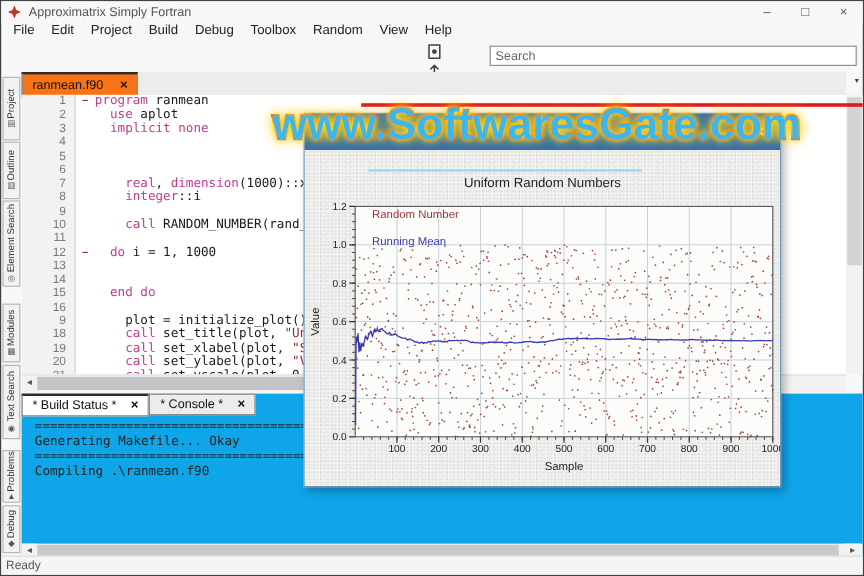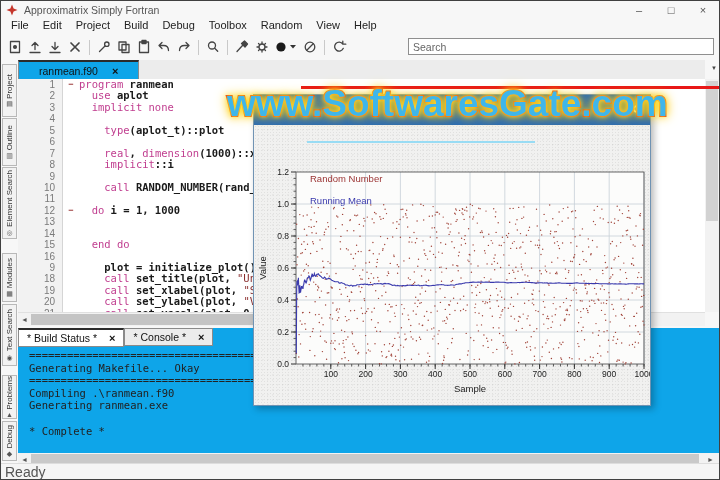--- a/index.html
+++ b/index.html
@@ -9,68 +9,68 @@
   #titlebar{position:absolute;left:0;top:0;right:0;height:18px;background:#f7f7f7;display:flex;align-items:center;}
   #app-icon{margin-left:5px;width:12px;height:12px;}
   #win-title{margin-left:6px;font-size:10.5px;color:#555;}
   #win-controls{position:absolute;right:0;top:0;height:18px;display:flex;}
   .winbtn{width:32px;height:18px;display:flex;align-items:center;justify-content:center;
           font-size:11px;color:#555;cursor:default;}
   
   #menubar{position:absolute;left:0;top:18px;right:0;height:15px;display:flex;padding-left:3px;}
   .menu-item{font-size:11px;color:#222;padding:0 7px;}
   
-  #toolbar{position:absolute;left:0;top:34px;right:0;height:24px;display:flex;align-items:center;padding-left:4px;}
+  #toolbar{position:absolute;left:0;top:34px;right:0;height:24px;display:flex;align-items:center;padding-left:4px;flex-direction:column;}
   .tb-icon{width:20px;height:18px;display:flex;align-items:center;justify-content:center;}
   .tb-sep{width:1px;height:15px;background:#c9c9c9;margin:0 4px;}
   #search-box{position:absolute;right:5px;top:3px;width:296px;height:15px;border:1px solid#8f8f8f;
               background:#fff;font-size:10.5px;padding:0 4px;color:#333;font-family:"Liberation Sans",sans-serif;}
   #search-box::placeholder{color:#666;}
   
   .side-tab{position:absolute;left:1px;width:15px;background:#f2f2f2;border:1px solid #b8b8b8;
             display:flex;flex-direction:column;align-items:center;justify-content:center;gap:2px;box-sizing:border-box;}
   .side-tab .vlab{writing-mode:vertical-rl;transform:rotate(180deg);font-size:8px;color:#333;white-space:nowrap;}
   .side-tab .sicon{font-size:7px;color:#555;line-height:7px;}
   
   #tabbar{position:absolute;left:17px;top:59px;right:14px;height:19px;background:#ececec;border-bottom:1px solid #cfcfcf;}
-  #editor-tab{position:absolute;left:0;top:0;height:18px;background:#0ea5e9;border:1px solid #8a8a8a;
-              border-top:2px solid #2b2b2b;display:flex;align-items:center;padding:0 20px;gap:14px;}
+  #editor-tab{position:absolute;left:0;top:0;height:18px;background:#f97316;border:1px solid #8a8a8a;
+              border-top:2px solid #2b2b2b;display:flex;align-items:center;padding:0 8px;gap:14px;}
   #editor-tab .lbl{font-size:10.5px;color:#111;}
   .close-x{font-size:11px;font-weight:bold;color:#111;line-height:10px;}
   #tab-overflow{position:absolute;right:-12px;top:5px;font-size:6px;color:#444;}
   #editor{position:absolute;left:17px;top:78px;right:14px;height:233px;background:#fff;overflow:hidden;}
   #gutter{position:absolute;left:0;top:0;width:44px;bottom:0;background:#f2f2f2;border-right:1px solid #d5d5d5;}
   .gnum{height:11.45px;line-height:11.45px;font-size:10px;color:#7a7a7a;text-align:right;padding-right:7px;
         font-family:"Liberation Sans",sans-serif;}
   #code{position:absolute;left:45px;top:0;right:0;bottom:0;}
   .cline{height:11.45px;line-height:11.45px;white-space:pre;display:flex;}
   .fold{width:16px;text-align:center;font-size:9px;font-weight:bold;color:#993333;flex:none;line-height:11.45px;}
   .ctext{font-family:"DejaVu Sans Mono",monospace;font-size:10.5px;color:#1a1a1a;white-space:pre;}
-  .kw{color:#c03d8f;} .id{color:#1a1a1a;font-weight:bold;} .str{color:#8b2e2e;}
+  .kw{color:#c03d8f;} .id{color:#1a1a1a;} .str{color:#8b2e2e;}
   
   #ed-hscroll{position:absolute;left:17px;top:311px;right:14px;height:13px;background:#f2f2f2;border-top:1px solid #e0e0e0;}
   #ed-hthumb{position:absolute;left:13px;top:1px;width:295px;height:11px;background:#c4c4c4;}
   .scroll-arrow{position:absolute;top:0;width:13px;height:13px;display:flex;align-items:center;justify-content:center;
                 font-size:7px;color:#555;background:#f2f2f2;}
   #ed-vscroll{position:absolute;right:0px;top:78px;width:14px;height:233px;background:#f2f2f2;}
   #ed-vthumb{position:absolute;left:1px;top:2px;width:12px;height:140px;background:#d2d2d2;}
   
   #panel{position:absolute;left:17px;top:327px;right:0;height:138px;background:#0ea5e9;}
   #panel-tabs{position:absolute;left:0;top:0;height:17px;display:flex;}
   .ptab{height:16px;display:flex;align-items:center;gap:12px;padding:0 8px;font-size:10.5px;color:#111;
         border:1px solid #8a8a8a;background:#ececec;}
   .ptab.active{background:#fff;border-top:2px solid #2b2b2b;}
   #panel-out{position:absolute;left:11px;top:21px;right:4px;}
   .pline{font-family:"DejaVu Sans Mono",monospace;font-size:10.5px;line-height:12.6px;color:#222;white-space:pre;}
   #pn-hscroll{position:absolute;left:0;top:125px;right:0;height:13px;background:#f2f2f2;}
   #pn-hthumb{position:absolute;left:13px;top:1px;right:20px;height:11px;background:#c9c9c9;}
   
   #statusbar{position:absolute;left:0;bottom:0;right:0;height:15px;background:#f5f5f5;border-top:1px solid #ddd;
              display:flex;align-items:center;}
-  #status-text{font-size:14px;color:#555;margin-left:4px;}
+  #status-text{font-size:10px;color:#555;margin-left:4px;}
   
   #dialog{position:absolute;left:252px;top:93px;width:398px;height:312px;z-index:20;
           border:1px solid #70offset93b3;border:1px solid #7093b3;box-shadow:3px 3px 7px rgba(0,0,0,.28);box-sizing:border-box;background:#f1f1f0;}
   #dlg-titlebar{position:absolute;left:0;top:0;right:0;height:30px;background:#2b6cb5;display:flex;align-items:center;}
   #dlg-close{position:absolute;right:13px;top:6px;color:#fff;font-size:14px;font-weight:bold;}
   #dlg-body{position:absolute;left:0;top:30px;right:0;bottom:0;background-color:#f1f1f0;
     background-image:radial-gradient(rgba(110,110,110,.13) 1px,transparent 1px),
                      radial-gradient(rgba(140,140,140,.09) 1px,transparent 1px);
     background-size:3px 3px,5px 5px;background-position:0 0,1px 2px;}
   #plot-title{position:absolute;left:0;top:22px;width:100%;text-align:center;font-size:11px;color:#222;}
@@ -267,24 +267,24 @@
         <div class="gnum">18</div>
         <div class="gnum">19</div>
         <div class="gnum">20</div>
         <div class="gnum">21</div>
       </div>
     <div id="code">
         <div class="cline"><span class="fold">−</span><span class="ctext"><span class="kw">program</span><span class="id"> ranmean</span></span></div>
         <div class="cline"><span class="fold"></span><span class="ctext"><span class="kw">  use</span><span class="id"> aplot</span></span></div>
         <div class="cline"><span class="fold"></span><span class="ctext"><span class="kw">  implicit none</span></span></div>
         <div class="cline"><span class="fold"></span><span class="ctext"> </span></div>
-        <div class="cline"><span class="fold"></span><span class="ctext"><span class="kw">    type</span><span class="id">(aplot_t)::plot</span></span></div>
+        <div class="cline"><span class="fold"></span></div>
         <div class="cline"><span class="fold"></span><span class="ctext"> </span></div>
         <div class="cline"><span class="fold"></span><span class="ctext"><span class="kw">    real</span><span class="id">, </span><span class="kw">dimension</span><span class="id">(1000)::x,</span></span></div>
-        <div class="cline"><span class="fold"></span><span class="ctext"><span class="kw">    implicit</span><span class="id">::i</span></span></div>
+        <div class="cline"><span class="fold"></span><span class="ctext"><span class="kw">    integer</span><span class="id">::i</span></span></div>
         <div class="cline"><span class="fold"></span><span class="ctext"> </span></div>
         <div class="cline"><span class="fold"></span><span class="ctext"><span class="kw">    call</span><span class="id"> RANDOM_NUMBER(rand_y</span></span></div>
         <div class="cline"><span class="fold"></span><span class="ctext"> </span></div>
         <div class="cline"><span class="fold">−</span><span class="ctext"><span class="kw">  do</span><span class="id"> i = 1, 1000</span></span></div>
         <div class="cline"><span class="fold"></span></div>
         <div class="cline"><span class="fold"></span></div>
         <div class="cline"><span class="fold"></span><span class="ctext"><span class="kw">  end do</span></span></div>
         <div class="cline"><span class="fold"></span><span class="ctext"> </span></div>
         <div class="cline"><span class="fold"></span><span class="ctext"><span class="id">    plot = initialize_plot()</span></span></div>
         <div class="cline"><span class="fold"></span><span class="ctext"><span class="kw">    call</span><span class="id"> set_title(plot, </span><span class="str">"Uni</span></span></div>
@@ -310,40 +310,39 @@
         <div class="ptab">
           <span>* Console *</span>
           <span class="close-x">×</span>
         </div>
       </div>
     <div id="panel-out">
         <div class="pline">===============================================================================================</div>
         <div class="pline">Generating Makefile... Okay</div>
         <div class="pline">===============================================================================================</div>
         <div class="pline">Compiling .\ranmean.f90</div>
-        <div class="pline">Generating ranmean.exe</div>
         <div class="pline"> </div>
-        <div class="pline">* Complete *</div>
       </div>
     <div id="pn-hscroll">
       <span class="scroll-arrow" style="left:0">◄</span>
       <span class="scroll-arrow" style="right:2px">►</span>
       <div id="pn-hthumb"></div>
     </div>
   </div>
 
   <div id="statusbar">
     <span id="status-text">Ready</span>
   </div>
 
   <div id="dialog">
     <div id="dlg-titlebar">
       <span id="dlg-close">×</span>
     </div>
     <div id="dlg-body">
+      <div id="plot-title">Uniform Random Numbers</div>
       <svg id="chart" width="396" height="246">
           <rect x="42" y="11" width="348" height="192" fill="#fcfcfb"></rect>
           <line x1="76.80000000000001" y1="11" x2="76.80000000000001" y2="203" stroke="#c6cfd8" stroke-width="0.8"></line>
           <line x1="111.60000000000001" y1="11" x2="111.60000000000001" y2="203" stroke="#c6cfd8" stroke-width="0.8"></line>
           <line x1="146.39999999999998" y1="11" x2="146.39999999999998" y2="203" stroke="#c6cfd8" stroke-width="0.8"></line>
           <line x1="181.20000000000002" y1="11" x2="181.20000000000002" y2="203" stroke="#c6cfd8" stroke-width="0.8"></line>
           <line x1="216" y1="11" x2="216" y2="203" stroke="#c6cfd8" stroke-width="0.8"></line>
           <line x1="250.79999999999998" y1="11" x2="250.79999999999998" y2="203" stroke="#c6cfd8" stroke-width="0.8"></line>
           <line x1="285.6" y1="11" x2="285.6" y2="203" stroke="#c6cfd8" stroke-width="0.8"></line>
           <line x1="320.40000000000003" y1="11" x2="320.40000000000003" y2="203" stroke="#c6cfd8" stroke-width="0.8"></line>

